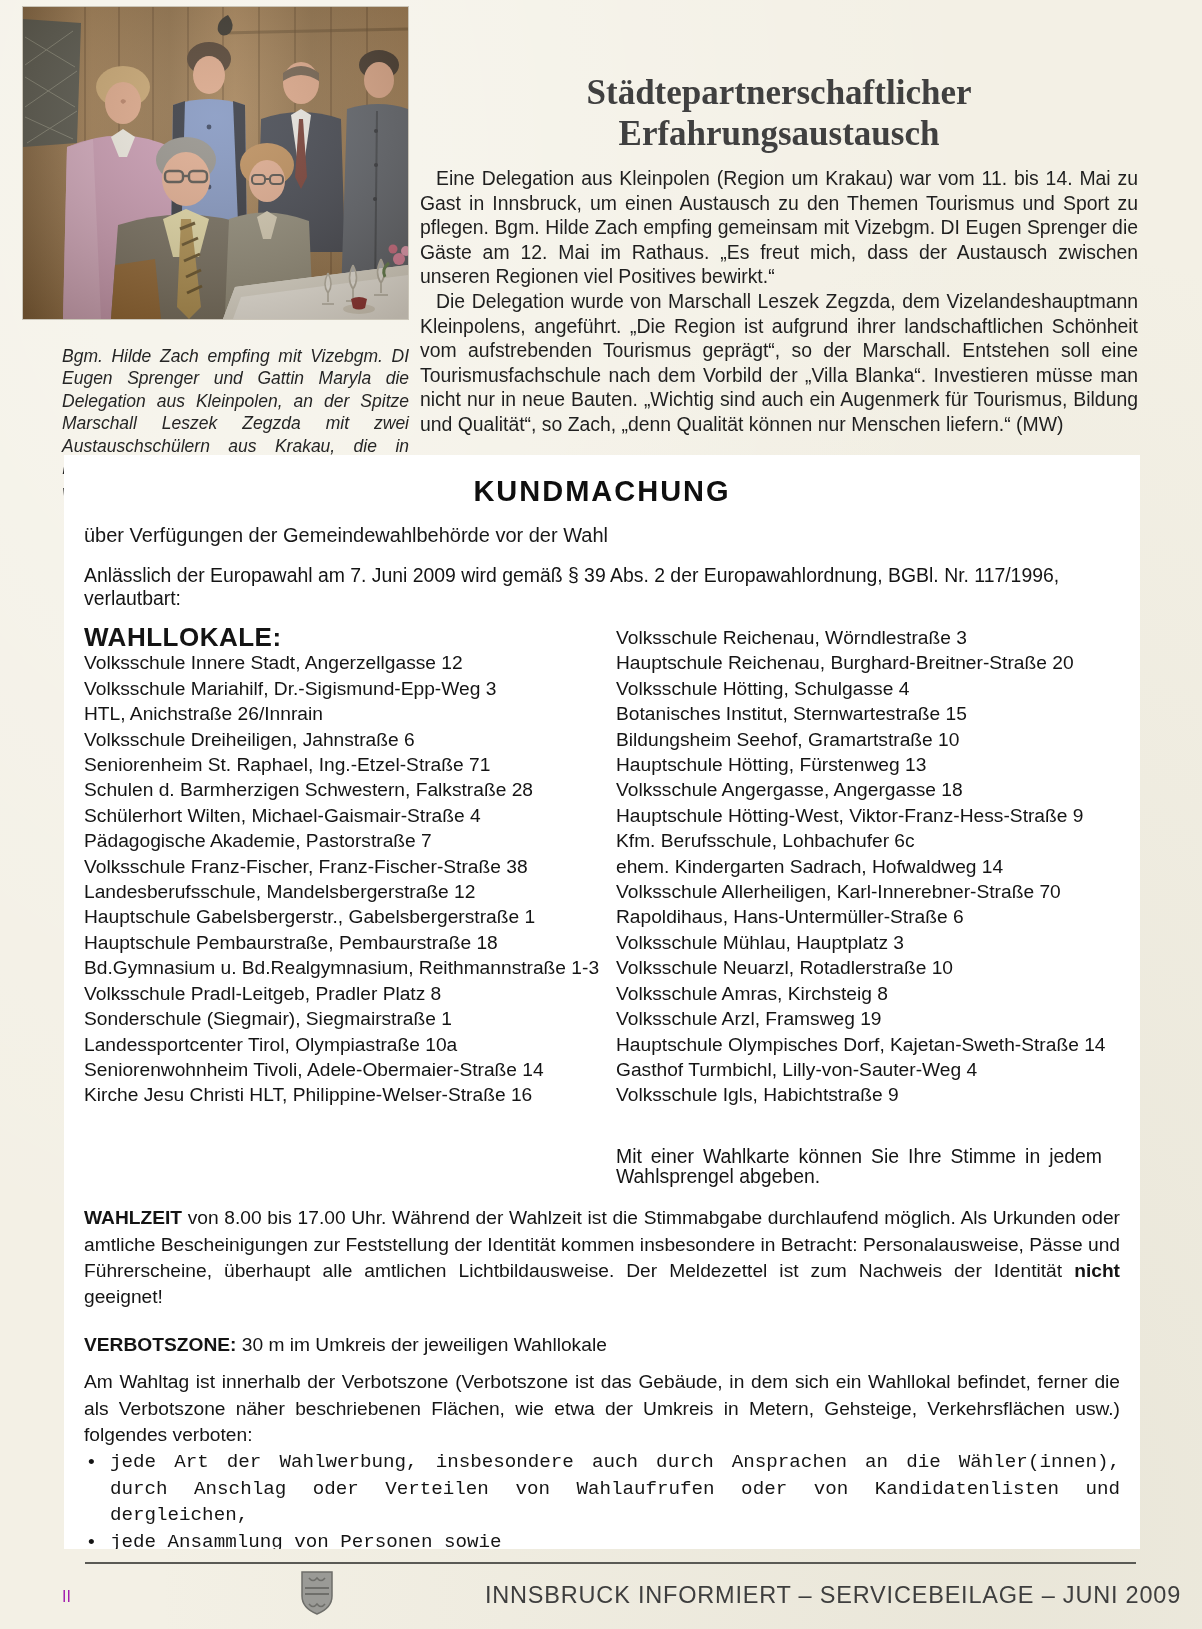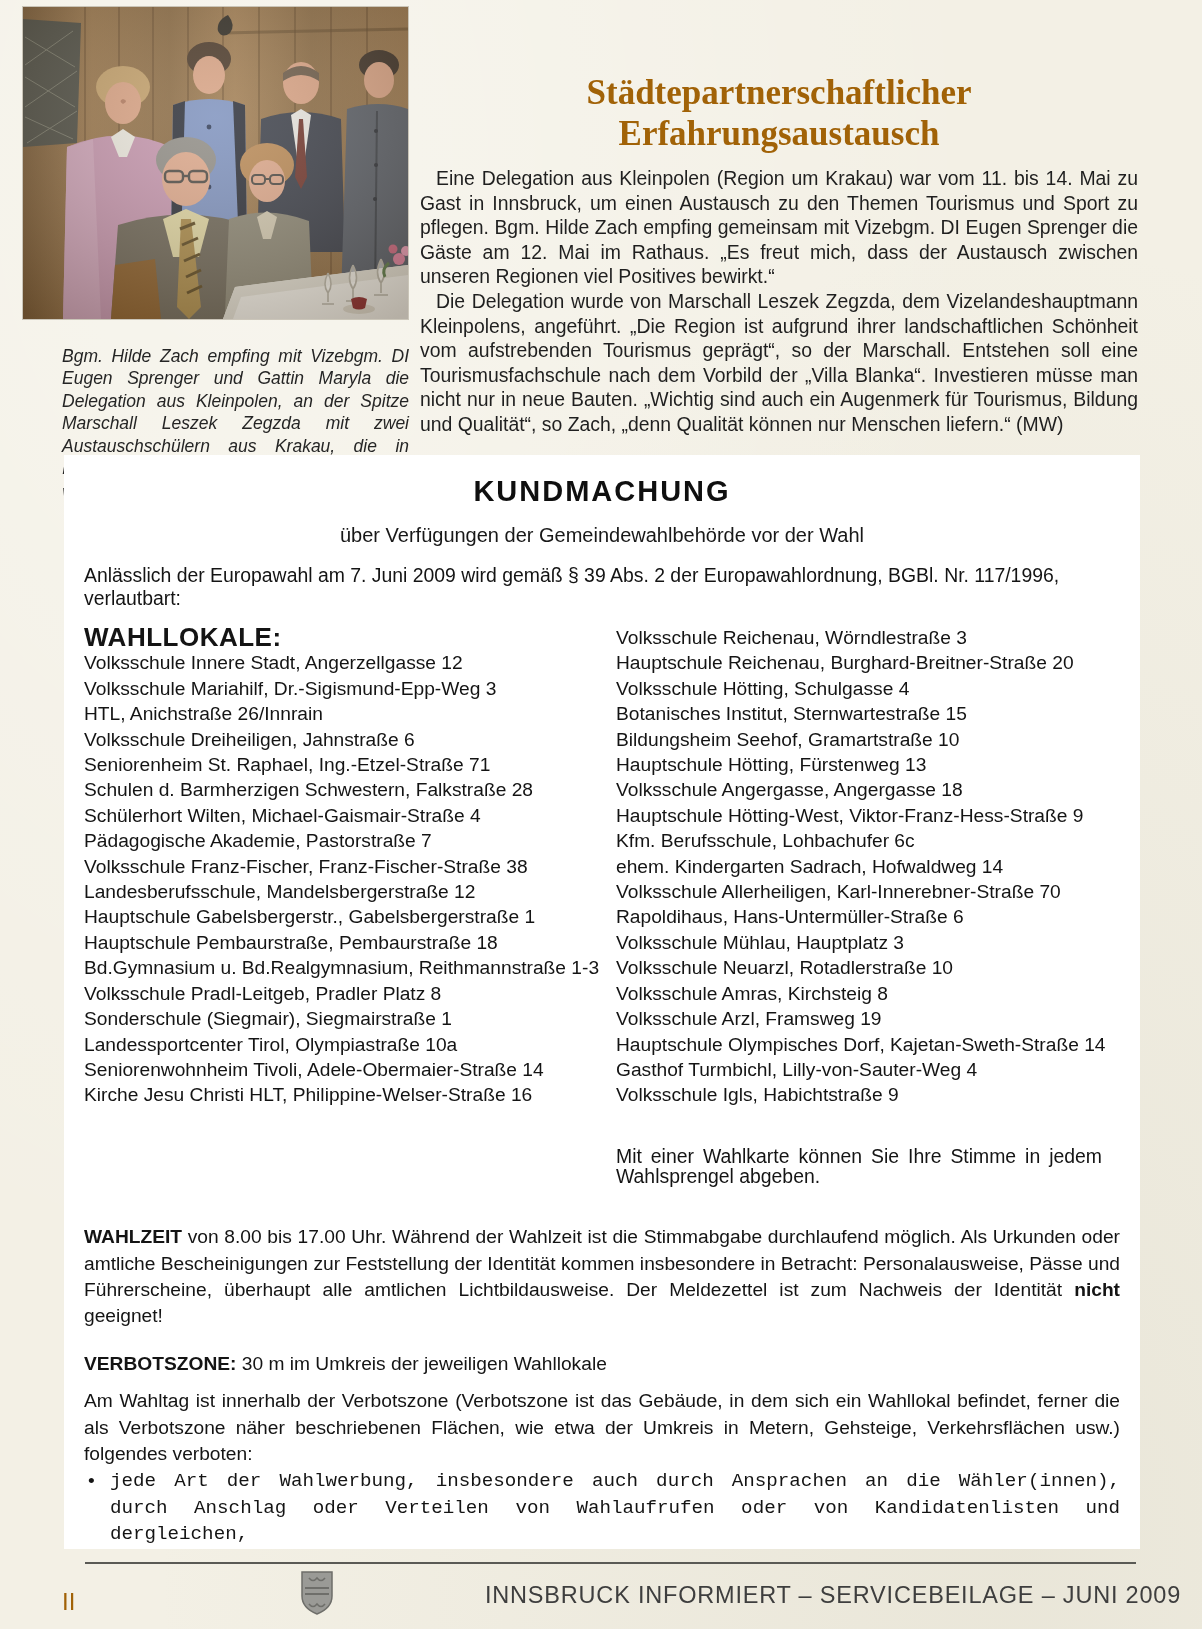--- a/index.html
+++ b/index.html
@@ -28,77 +28,77 @@
     font-style:italic;font-size:17.5px;line-height:22.6px;
     text-align:justify;color:#252525;
   }
   .photo-credit{font-size:14px;}
   .article{
     position:absolute;left:420px;top:72px;width:718px;
   }
   .article-title{
     font-family:"Liberation Serif","DejaVu Serif",serif;
     font-weight:bold;font-size:35px;line-height:41px;
-    text-align:center;color:#a16207;margin:0 0 12px 0;
+    text-align:center;color:#404040;margin:0 0 12px 0;
   }
   .article-body p{
     margin:0;font-size:19.4px;line-height:24.6px;
     text-align:justify;text-indent:16px;color:#1f1f1f;
     hyphens:auto;
   }
   
   .kbox{
     position:absolute;left:64px;top:455px;width:1076px;height:1094px;
     background:#ffffff;
     box-sizing:border-box;padding:16px 20px 10px 20px;
     color:#141414;overflow:hidden;
   }
   .k-title{
     text-align:center;font-weight:bold;font-size:29px;letter-spacing:2px;
     margin:4px 0 0 0;color:#0f0f0f;
   }
   .k-subtitle{
-    text-align:center;font-size:20px;margin:16px 0 0 0;color:#181818;
+    font-size:20px;margin:16px 0 0 0;color:#181818;
   }
   .k-intro{
     font-size:19.4px;margin:17px 0 0 0;color:#141414;
   }
   .k-columns{
     display:flex;margin-top:15px;
   }
   .k-col-left{width:518px;flex:none;}
   .k-col-right{flex:1;padding-left:14px;box-sizing:border-box;}
   .k-list-heading{
     font-weight:bold;font-size:26px;line-height:25.4px;letter-spacing:.5px;
   }
   .list-row{font-size:19.2px;line-height:25.4px;white-space:nowrap;}
   .k-note{
     font-size:19.4px;line-height:20px;margin-top:38px;
     text-align:justify;width:486px;max-width:100%;
   }
   .k-para{
     font-size:19.2px;line-height:26.4px;text-align:justify;margin:0;
   }
-  .k-wahlzeit{margin-top:19px;}
+  .k-wahlzeit{}
   .k-verbzone{margin-top:21px;}
   .k-verbintro{margin-top:11px;}
   .bold{font-weight:bold;}
   .k-bullets{margin-top:1px;}
   .bullet-row{
     font-size:19.2px;line-height:26.4px;display:flex;
   }
   .bullet-row .bullet{flex:none;width:22px;text-align:left;padding-left:4px;}
   .bullet-row .bullet-text{flex:1;text-align:justify;font-family:Liberation Mono, monospace;}
   
   .footer-rule{
     position:absolute;left:85px;top:1562px;width:1051px;height:2px;
     background:#5a5a55;
   }
   .footer-pagenum{
-    position:absolute;left:62px;top:1588px;font-size:24px;color:#a16207;
+    position:absolute;left:62px;top:1588px;font-size:16px;color:#a21caf;
   }
   .footer-logo{
     position:absolute;left:300px;top:1570px;width:34px;height:46px;
   }
   .footer-title{
     position:absolute;left:485px;top:1582px;width:651px;
     font-size:23.5px;letter-spacing:.8px;color:#3e3e3e;
     white-space:nowrap;
   }
 </style>

